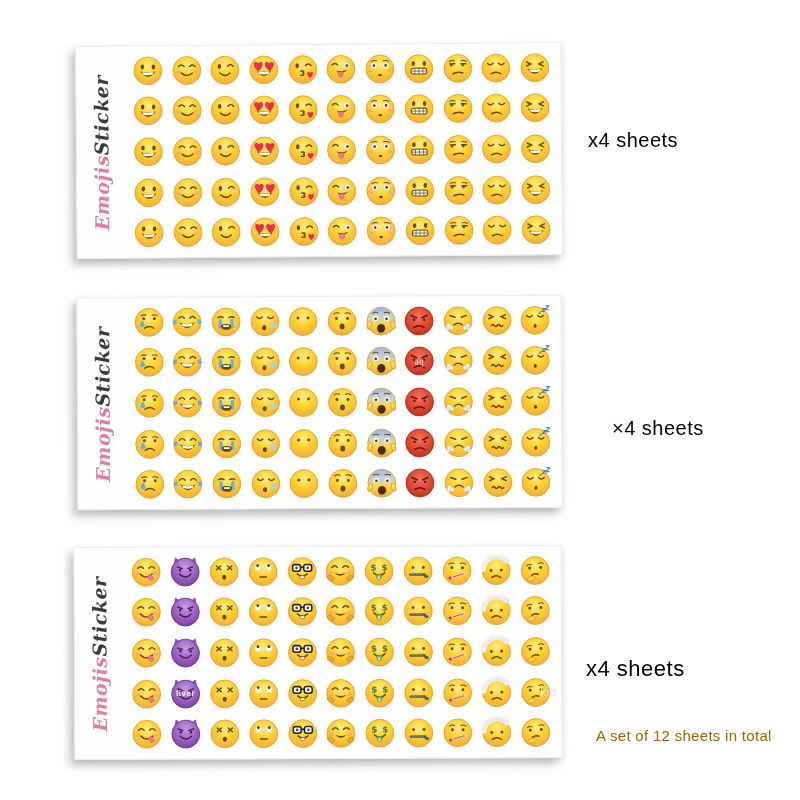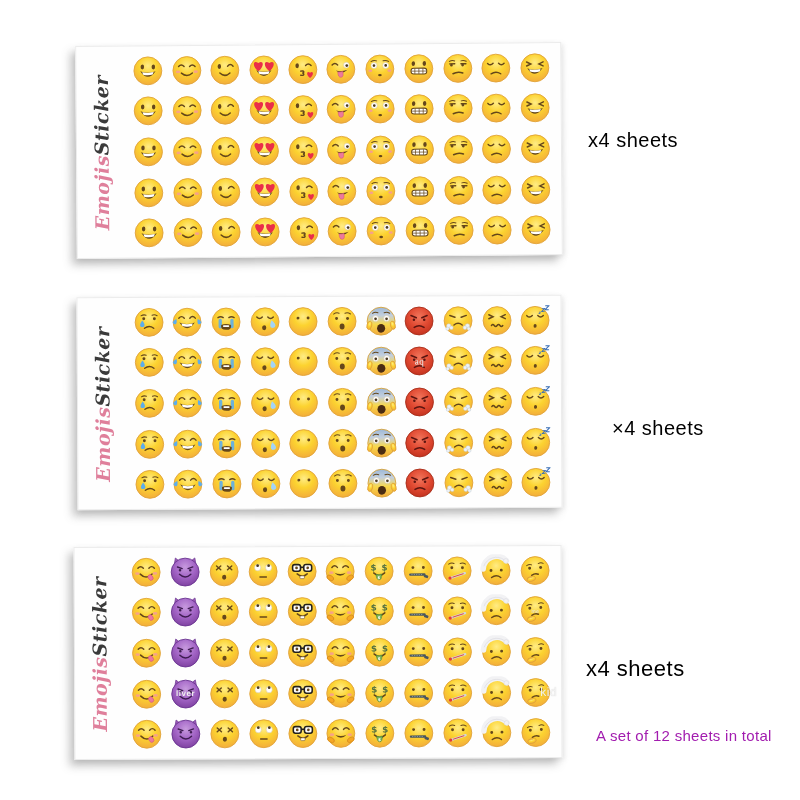--- a/index.html
+++ b/index.html
@@ -38,21 +38,21 @@
     color:rgba(248,248,248,0.95);text-shadow:0 0 1px rgba(90,90,90,0.35);
     font-size:8px;letter-spacing:0.5px;pointer-events:none;
   }
   .qty-label{
     position:absolute;color:#000000;font-size:20px;letter-spacing:0.5px;
   }
   #label1{left:588px;top:129px;}
   #label2{left:588px;top:417px;margin-left:24px;}
   #label3{left:586px;top:656px;font-size:22px;}
   .total-label{
-    position:absolute;left:596px;top:727px;color:#a21caf;font-size:15px;letter-spacing:0.3px;
+    position:absolute;left:596px;top:727px;color:#a16207;font-size:15px;letter-spacing:0.3px;
   }
   .defs-holder{position:absolute;width:0;height:0;}
 </style>
 </head>
 <body>
 
 <svg class="defs-holder" aria-hidden="true">
   <defs>
     <radialGradient id="gy" cx="50%" cy="32%" r="72%">
       <stop offset="0%" stop-color="#ffec86"></stop>

